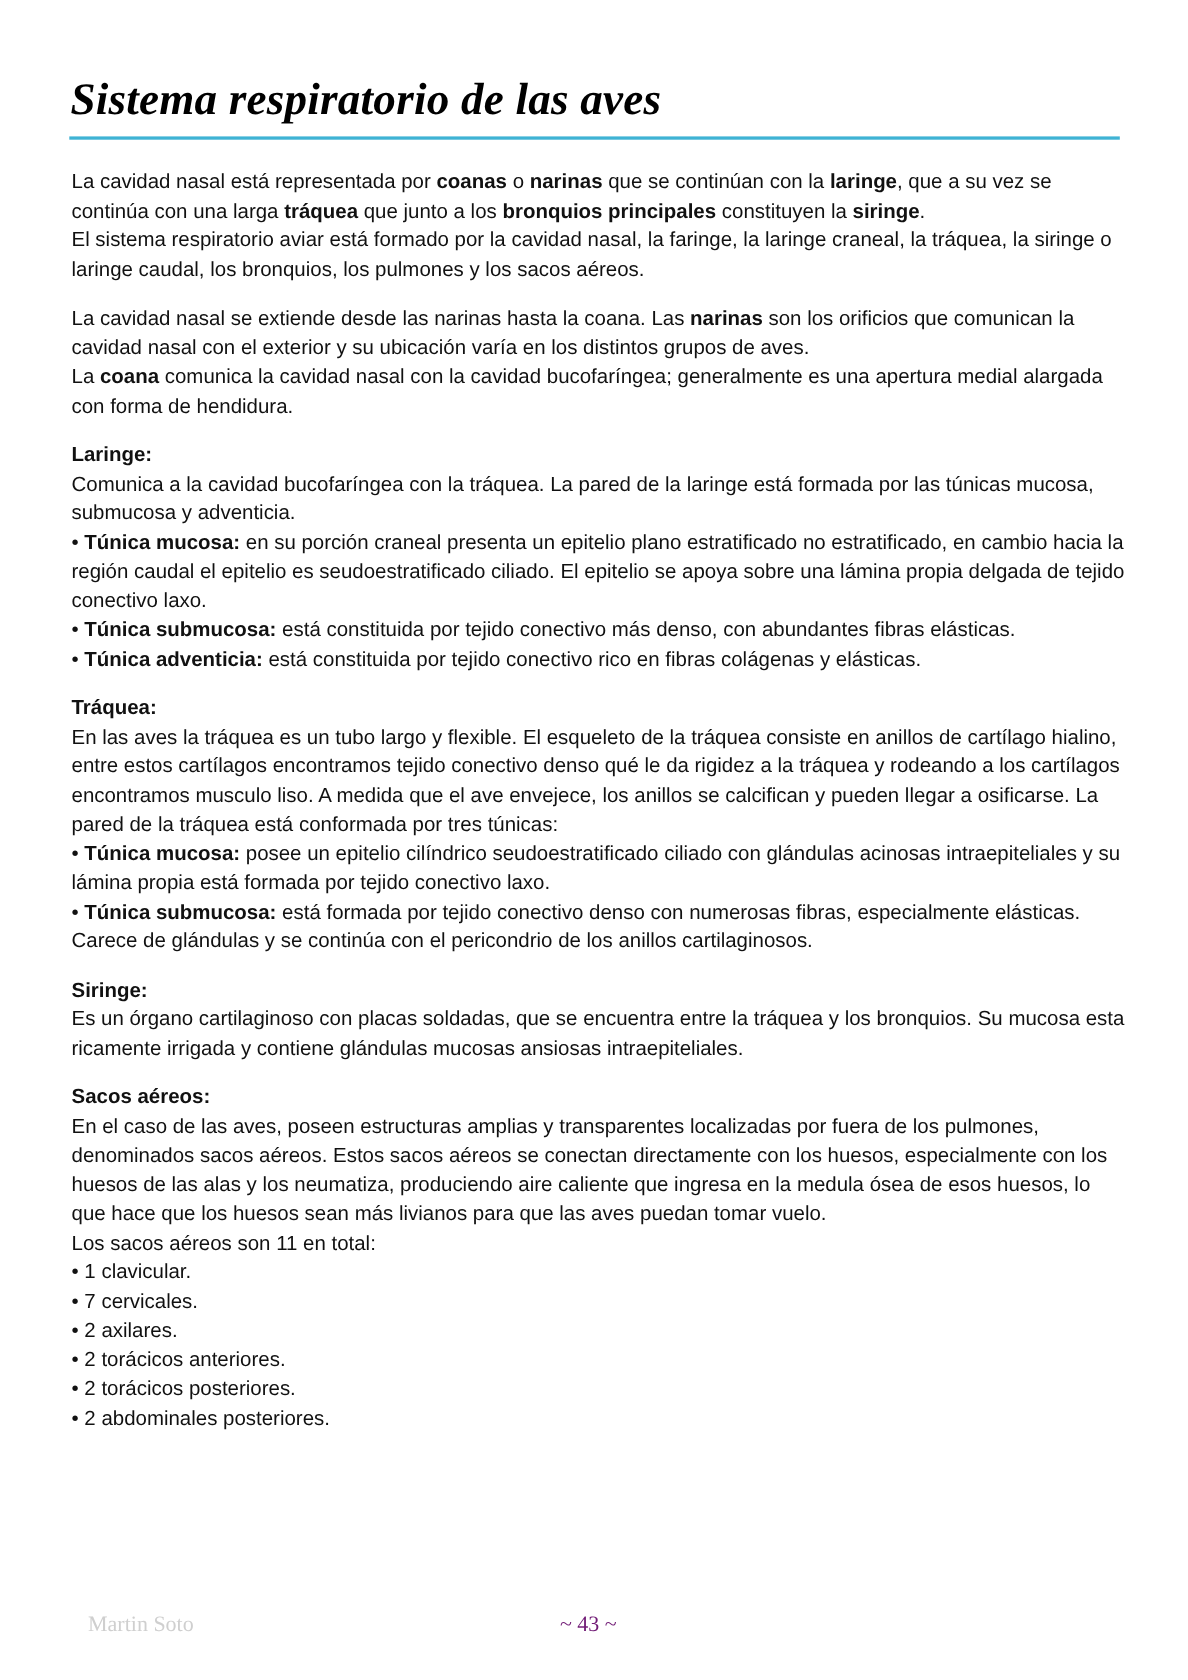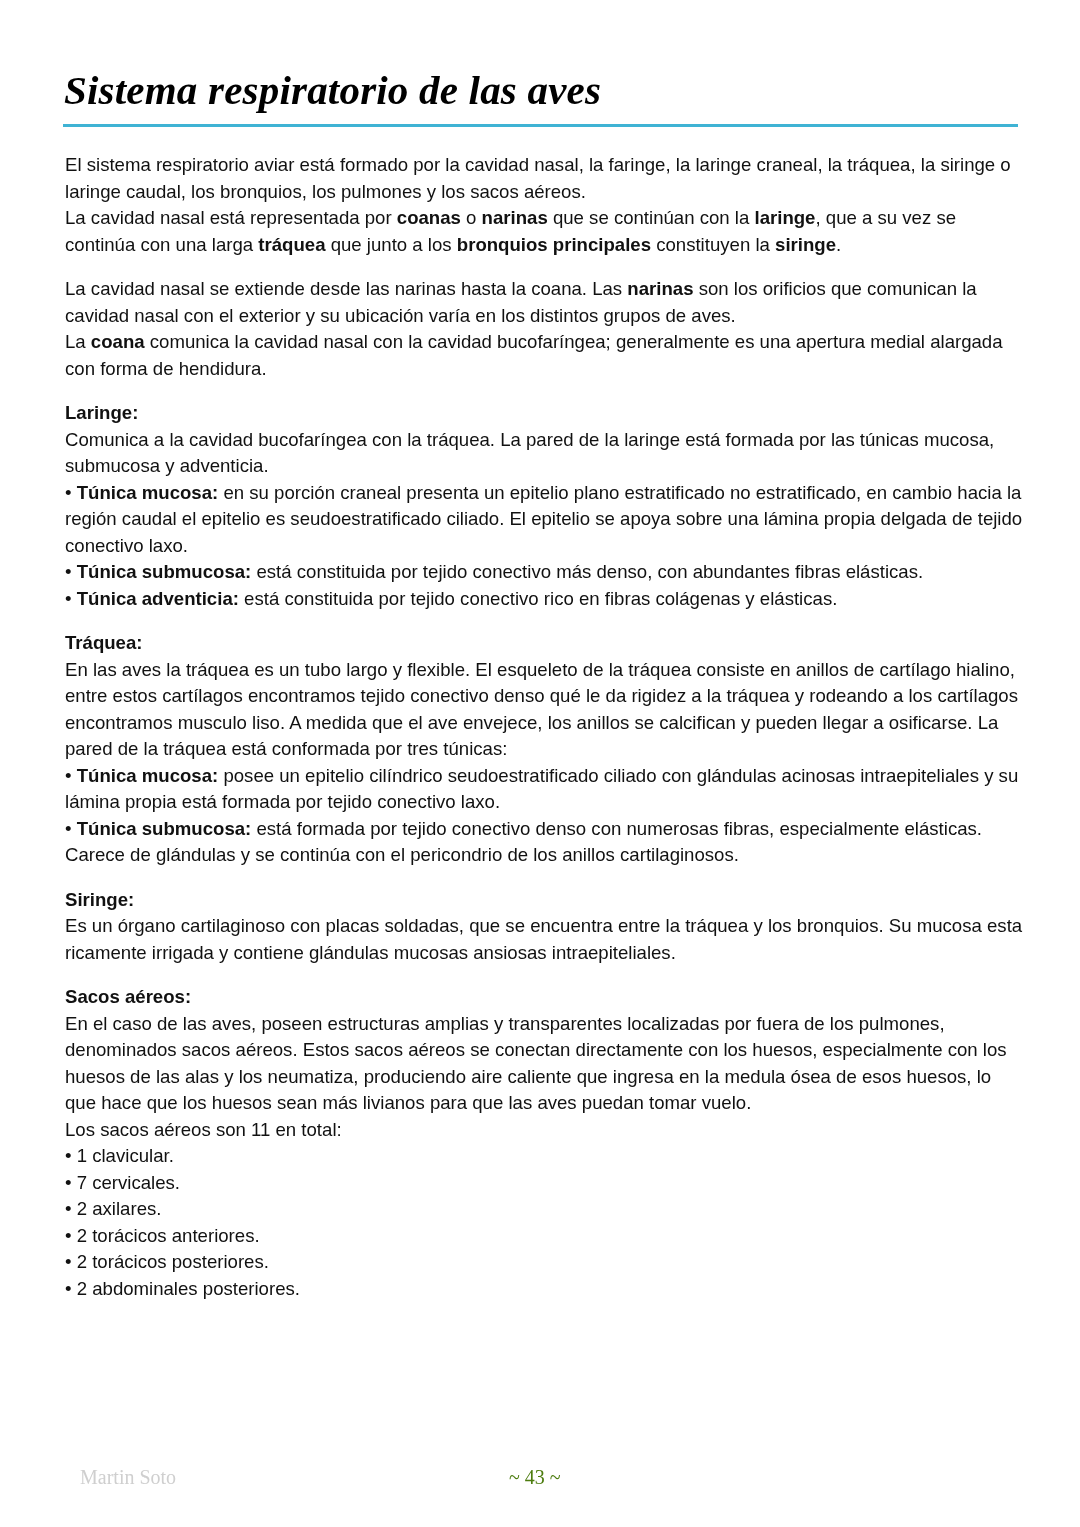--- a/index.html
+++ b/index.html
@@ -27,35 +27,35 @@
   b { font-weight: bold; }
   .bullet::before { content: "\2022\00a0"; }
   .footer-author {
     position: absolute; left: 80px; top: 1466px;
     font-family: "Liberation Serif", "DejaVu Serif", serif;
     font-size: 20px; color: #cfcfcf;
   }
   .footer-page {
     position: absolute; left: 509px; top: 1466px;
     font-family: "Liberation Serif", "DejaVu Serif", serif;
-    font-size: 20px; color: #4d7c0f;
+    font-size: 20px; color: #701a75;
   }
 </style>
 </head>
 <body>
 
 <div class="page">
   <h1 class="title">Sistema respiratorio de las aves</h1>
   <div class="rule"></div>
 
   <div class="content">
 
     <div>
+      <p><span>La cavidad nasal está representada por </span><b>coanas</b><span> o </span><b>narinas</b><span> que se continúan con la </span><b>laringe</b><span>, que a su vez se continúa con una larga </span><b>tráquea</b><span> que junto a los </span><b>bronquios principales</b><span> constituyen la </span><b>siringe</b><span>.</span></p>
       <p>El sistema respiratorio aviar está formado por la cavidad nasal, la faringe, la laringe craneal, la tráquea, la siringe o laringe caudal, los bronquios, los pulmones y los sacos aéreos.</p>
-      <p><span>La cavidad nasal está representada por </span><b>coanas</b><span> o </span><b>narinas</b><span> que se continúan con la </span><b>laringe</b><span>, que a su vez se continúa con una larga </span><b>tráquea</b><span> que junto a los </span><b>bronquios principales</b><span> constituyen la </span><b>siringe</b><span>.</span></p>
     </div>
 
     <div class="section">
       <p><span>La cavidad nasal se extiende desde las narinas hasta la coana. Las </span><b>narinas</b><span> son los orificios que comunican la cavidad nasal con el exterior y su ubicación varía en los distintos grupos de aves.</span></p>
       <p><span>La </span><b>coana</b><span> comunica la cavidad nasal con la cavidad bucofaríngea; generalmente es una apertura medial alargada con forma de hendidura.</span></p>
     </div>
 
     <div class="section">
       <p class="section-title">Laringe:</p>
       <p>Comunica a la cavidad bucofaríngea con la tráquea. La pared de la laringe está formada por las túnicas mucosa, submucosa y adventicia.</p>

